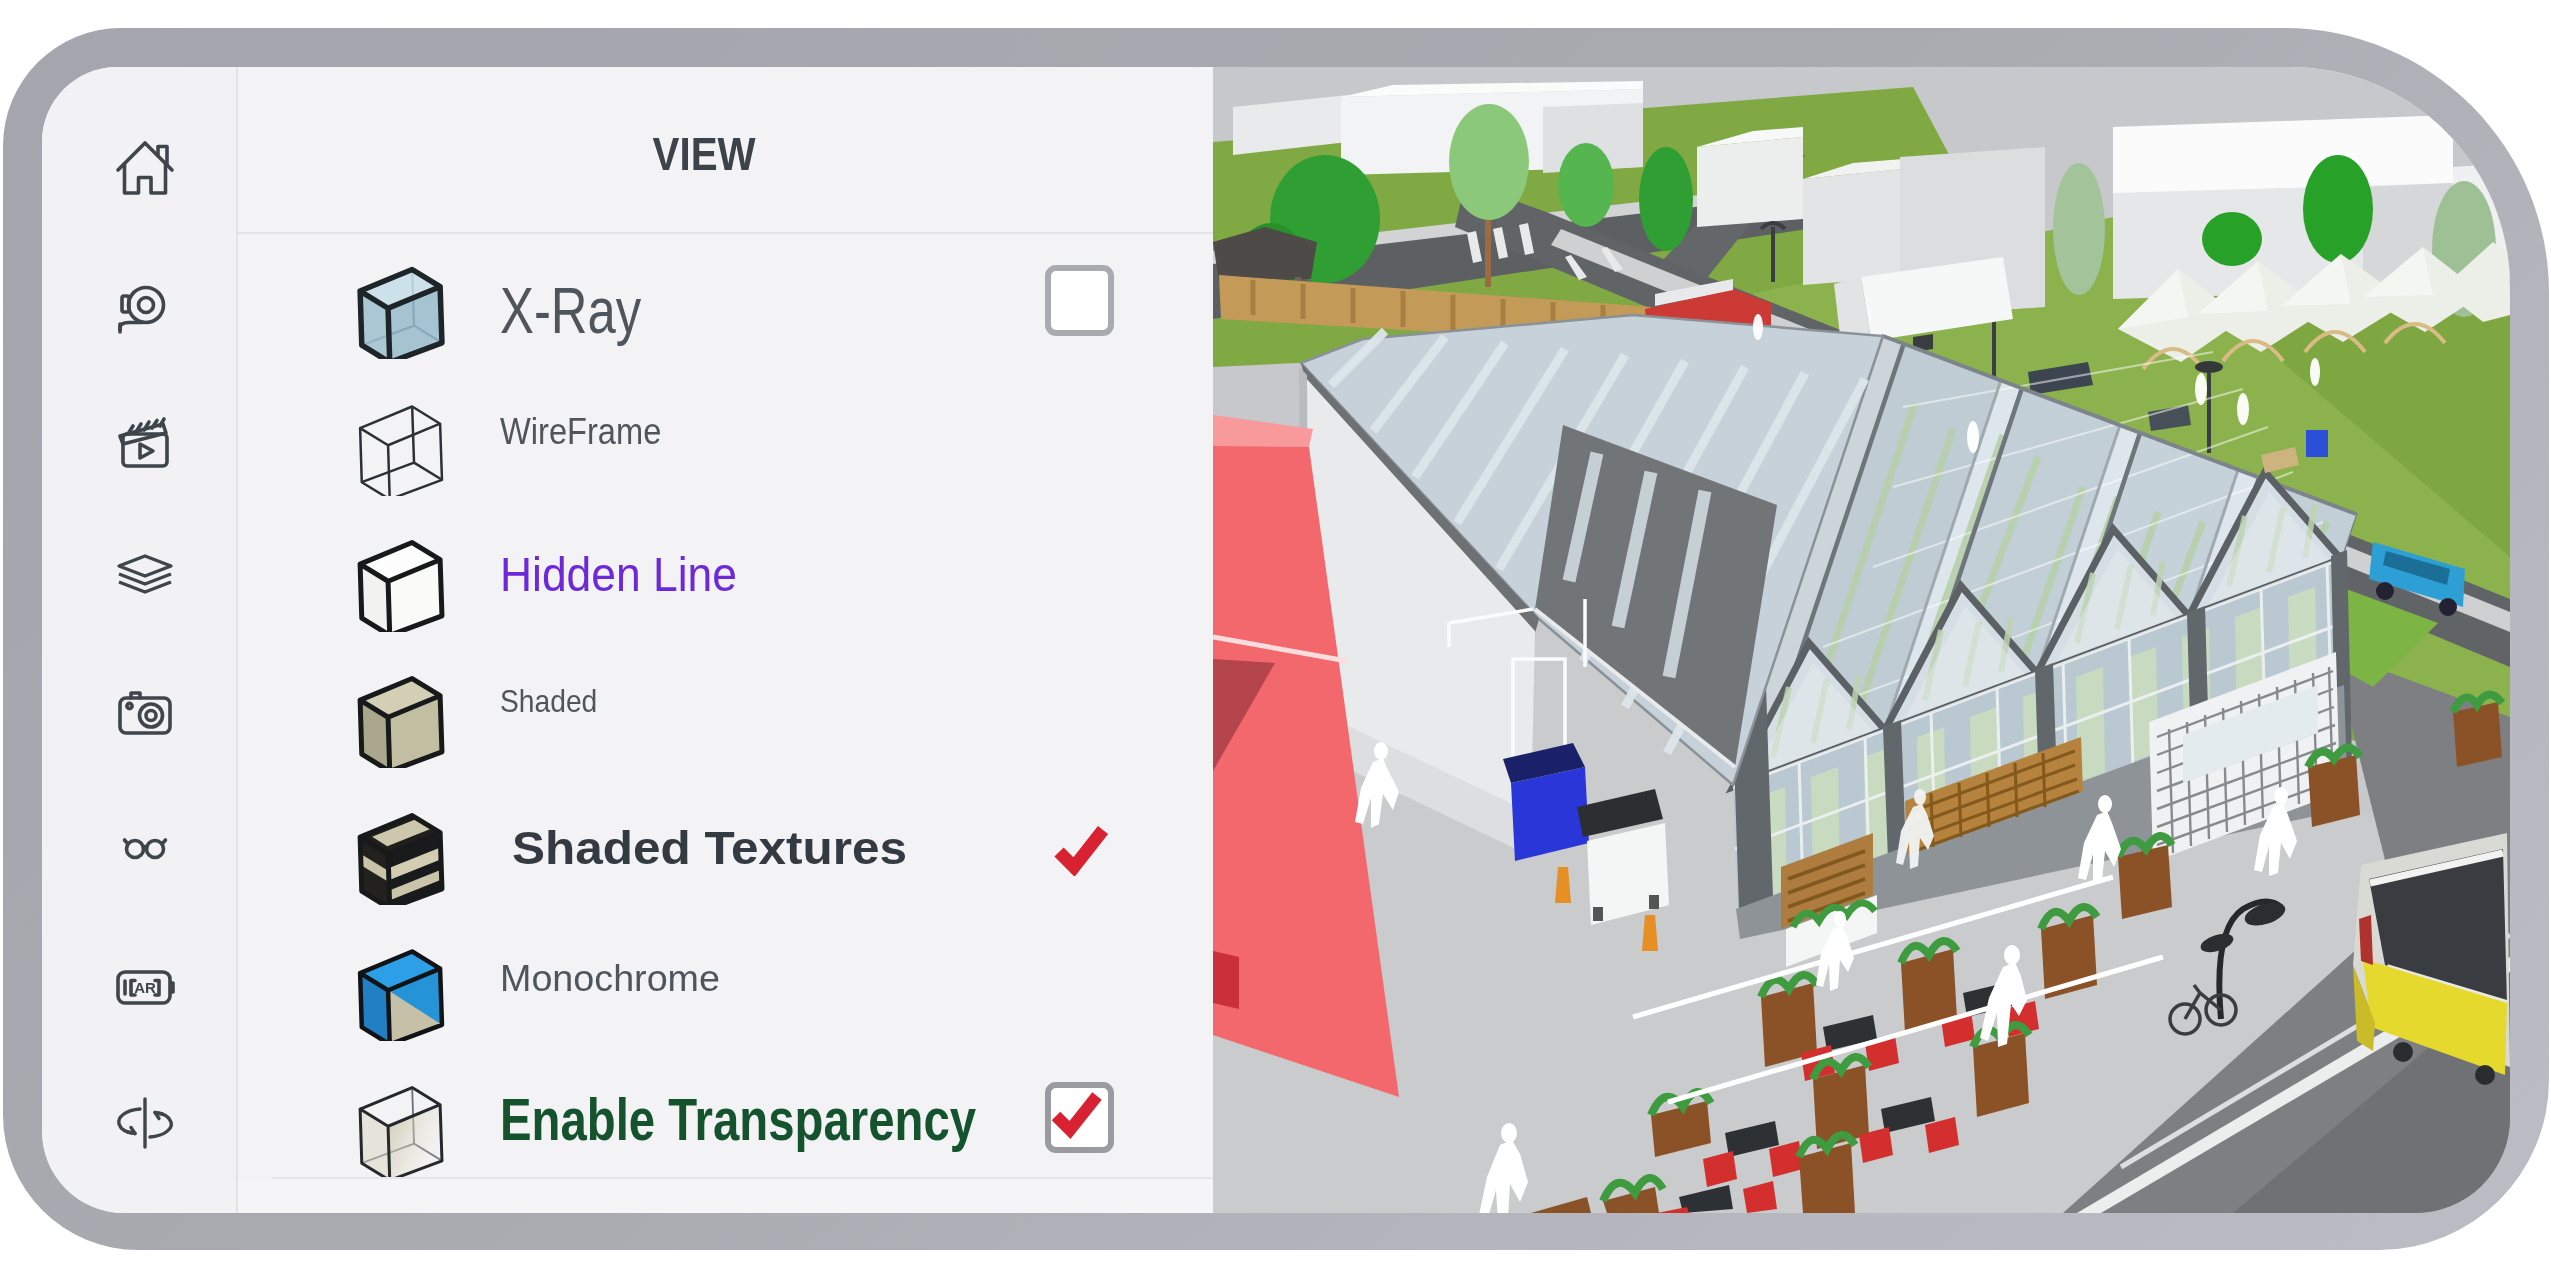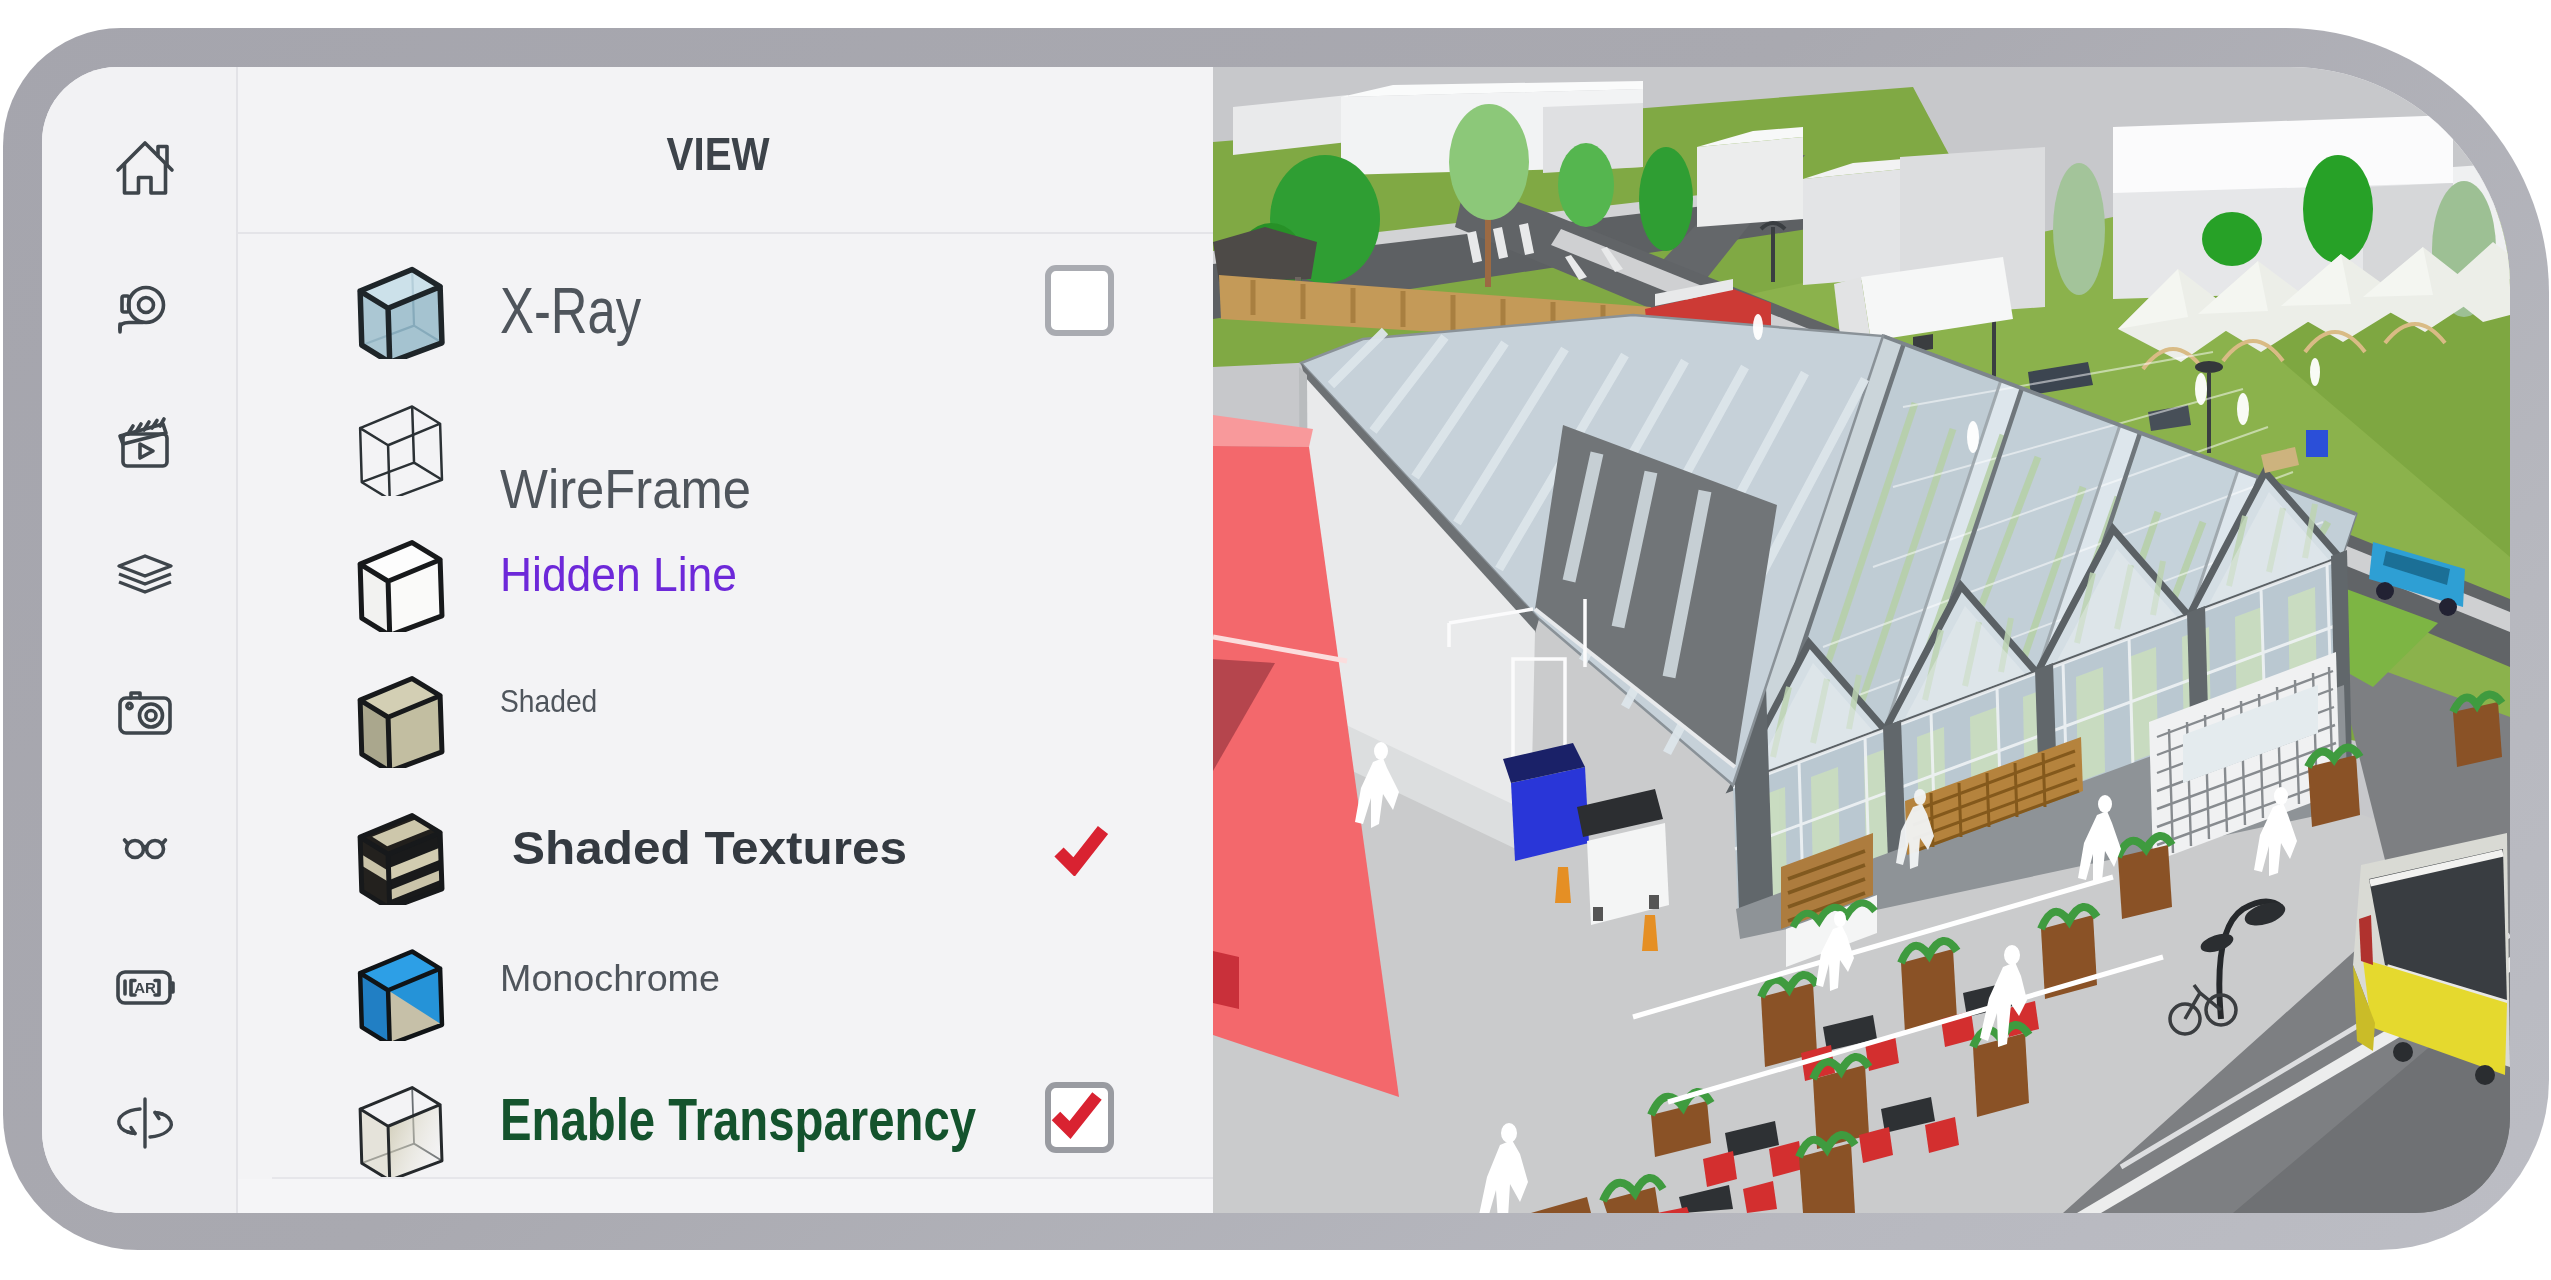--- a/index.html
+++ b/index.html
@@ -16,21 +16,21 @@
 
 <div class="abs" style="left:42px;top:67px;width:2468px;height:1146px;overflow:hidden;
   border-radius:75px 220px 95px 82px;background:#f1f1f3;">
 
   <div class="abs" style="left:0;top:0;width:195px;height:1146px;background:#f2f2f4;"></div>
 
   <div class="abs" style="left:194px;top:0;width:2px;height:1146px;background:#e3e3e7;"></div>
 
   <div class="abs" style="left:196px;top:0;width:975px;height:1146px;background:#f3f3f5;"></div>
 
-  <div class="abs" style="left:189px;top:59px;width:975px;text-align:center;
+  <div class="abs" style="left:175px;top:59px;width:975px;text-align:center;
     font-size:47px;font-weight:bold;color:#3d434a;"><span id="t-view" style="display:inline-block;transform:scaleX(0.857);">VIEW</span></div>
 
   <div class="abs" style="left:196px;top:165px;width:975px;height:2px;background:#e4e4e8;"></div>
 
   <div class="abs" style="left:230px;top:1110px;width:941px;height:2px;background:#e6e6ea;"></div>
 
   <div class="abs" style="left:196px;top:1112px;width:975px;height:34px;background:#f5f5f7;"></div>
 
   <svg class="abs" style="left:1171px;top:0" width="1297" height="1146" viewBox="0 0 1297 1146">
 
@@ -535,21 +535,21 @@
   <div class="abs" style="left:458px;top:207px;font-size:64px;color:#4f555c;"><span id="t-xray" style="display:inline-block;transform-origin:left;transform:scaleX(0.794);">X-Ray</span></div>
 
   <div class="abs" style="left:1003px;top:198px;width:57px;height:59px;background:#fff;border:6px solid #a9abb1;border-radius:11px;"></div>
 
   <svg class="abs" style="left:312px;top:317px" width="92" height="112" viewBox="0 0 92 112">
     <g transform="rotate(-6 46 60)" fill="none" stroke="#2b3135" stroke-width="2.5" stroke-linejoin="round">
       <path d="M58 80 L4 94 M58 80 L84 100 M58 80 L62 24"></path>
       <path d="M8 40 L62 24 L88 44 L34 60 Z M8 40 L34 60 L30 114 L4 94 Z M34 60 L88 44 L84 100 L30 114 Z"></path>
     </g>
   </svg>
-  <div class="abs" style="left:458px;top:344px;font-size:56px;color:#4f555c;margin-top:45px;"><span id="t-wire" style="display:inline-block;transform-origin:left;transform:scaleX(0.906);">WireFrame</span></div>
+  <div class="abs" style="left:458px;top:344px;font-size:36px;color:#4f555c;"><span id="t-wire" style="display:inline-block;transform-origin:left;transform:scaleX(0.906);">WireFrame</span></div>
 
   <svg class="abs" style="left:312px;top:453px" width="92" height="112" viewBox="0 0 92 112">
     <g transform="rotate(-6 46 60)">
       <path d="M8 40 L62 24 L88 44 L34 60 Z" fill="#fdfdfd"></path>
       <path d="M8 40 L34 60 L30 114 L4 94 Z" fill="#f2f2f0"></path>
       <path d="M34 60 L88 44 L84 100 L30 114 Z" fill="#fafaf9"></path>
       <path d="M8 40 L62 24 L88 44 L34 60 Z M8 40 L34 60 L30 114 L4 94 Z M34 60 L88 44 L84 100 L30 114 Z" fill="none" stroke="#17191b" stroke-width="5" stroke-linejoin="round"></path>
     </g>
   </svg>
   <div class="abs" style="left:458px;top:480px;font-size:48px;color:#6d28d9;"><span id="t-hidden" style="display:inline-block;transform-origin:left;transform:scaleX(0.925);">Hidden Line</span></div>

